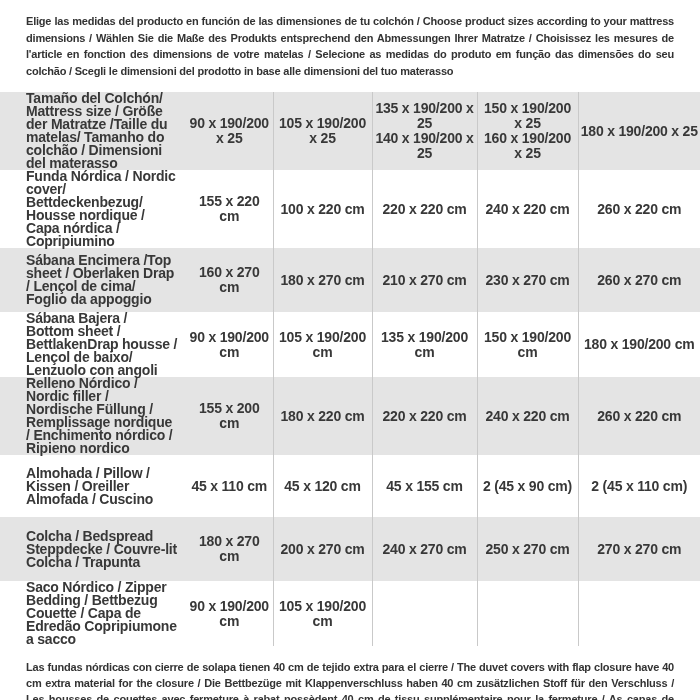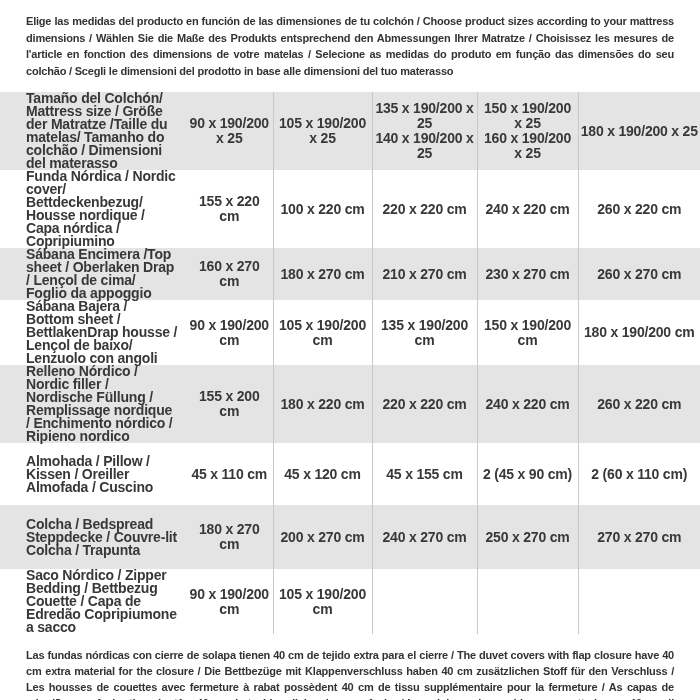--- a/index.html
+++ b/index.html
@@ -38,21 +38,21 @@
     color: #383838;
     vertical-align: middle;
   }
   
   table.size-table tr:nth-child(odd) { background: #e4e4e4; }
   table.size-table tr:nth-child(even) { background: #ffffff; }
 
   
   table.size-table tr:nth-child(1) { height: 68px; }
   table.size-table tr:nth-child(2) { height: 54px; }
-  table.size-table tr:nth-child(3) { height: 52px; }
+  table.size-table tr:nth-child(3) { height: 64px; }
   table.size-table tr:nth-child(4) { height: 63px; }
   table.size-table tr:nth-child(5) { height: 68px; }
   table.size-table tr:nth-child(6) { height: 62px; }
   table.size-table tr:nth-child(7) { height: 64px; }
   table.size-table tr:nth-child(8) { height: 61px; }
 
   td.label {
     padding: 0 8px 0 26px;
     text-align: left;
     line-height: 13px;
@@ -135,21 +135,21 @@
         <td class="val">220 x 220 cm</td>
         <td class="val">240 x 220 cm</td>
         <td class="val">260 x 220 cm</td>
       </tr>
       <tr>
         <td class="label">Almohada  / Pillow / Kissen / Oreiller Almofada / Cuscino</td>
         <td class="val">45 x 110 cm</td>
         <td class="val">45 x 120 cm</td>
         <td class="val">45 x 155 cm</td>
         <td class="val">2 (45 x 90 cm)</td>
-        <td class="val">2 (60 x 110 cm)</td>
+        <td class="val">2 (45 x 110 cm)</td>
       </tr>
       <tr>
         <td class="label">Colcha / Bedspread Steppdecke / Couvre-lit Colcha / Trapunta</td>
         <td class="val">180 x 270 cm</td>
         <td class="val">200 x 270 cm</td>
         <td class="val">240 x 270 cm</td>
         <td class="val">250 x 270 cm</td>
         <td class="val">270 x 270 cm</td>
       </tr>
       <tr>

